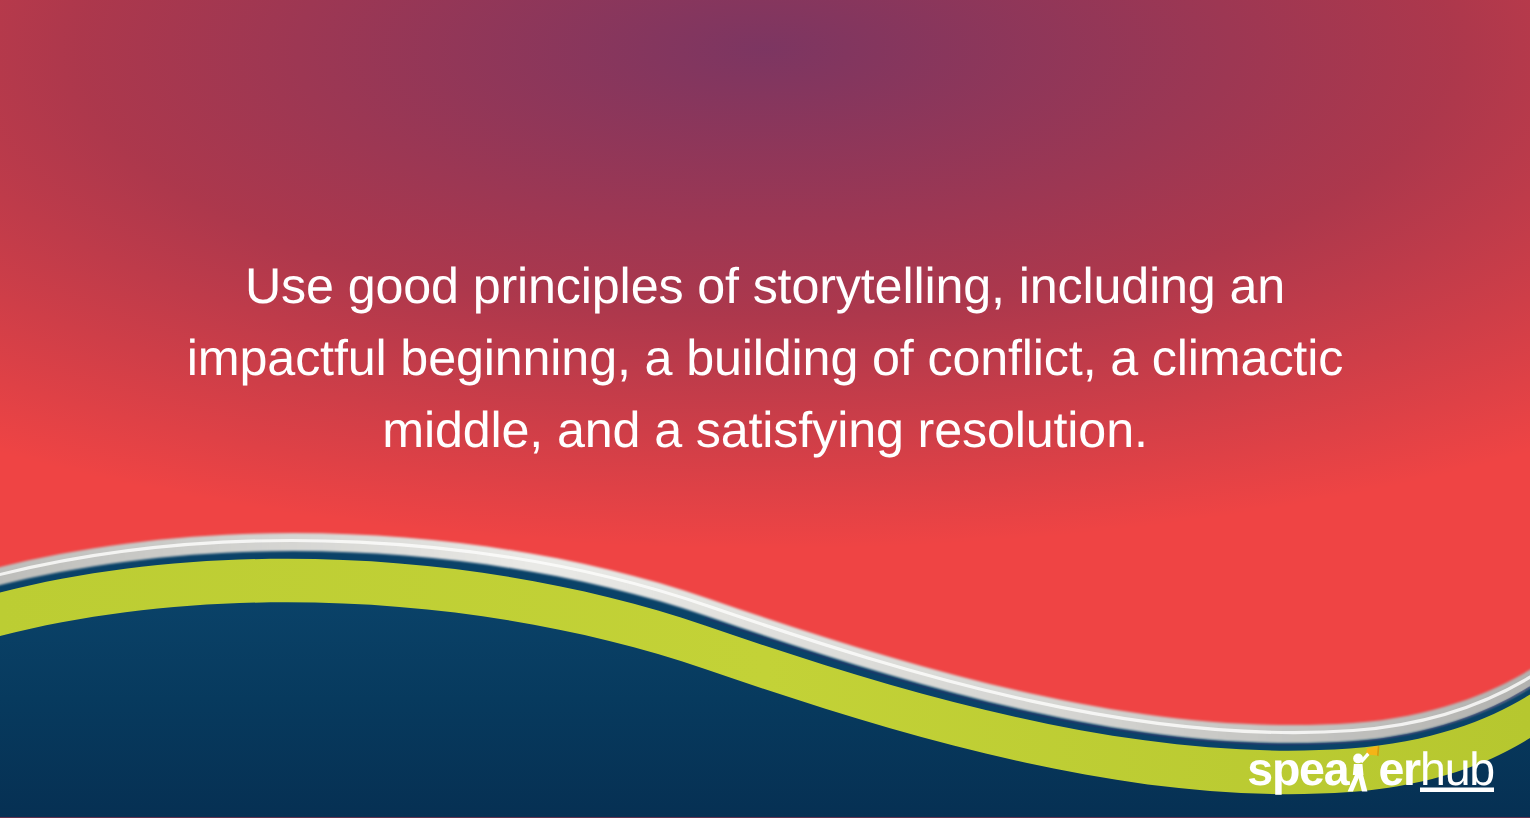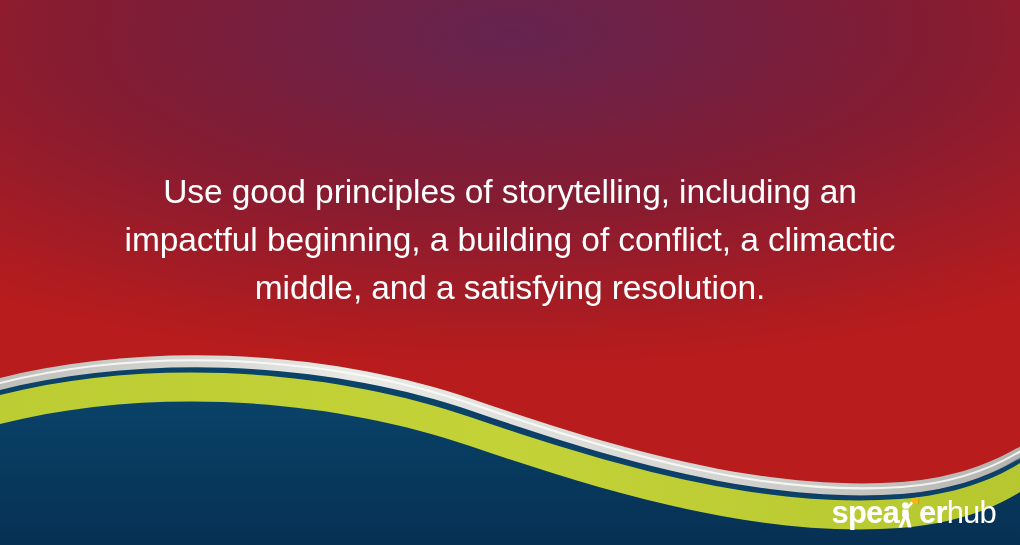--- a/index.html
+++ b/index.html
@@ -14,21 +14,21 @@
 
   body {
     font-family: "Liberation Sans", sans-serif;
     -webkit-font-smoothing: antialiased;
   }
 
   #slide {
     position: relative;
     width: 1020px;
     height: 545px;
-    background: #b91c1c;
+    background: #ef4444;
     overflow: hidden;
   }
 
   
   #bg-sheen {
     position: absolute;
     inset: 0;
     background:
       radial-gradient(118% 85% at 50% 6%,
         rgba(30,42,122,0.55) 0%,
@@ -89,21 +89,21 @@
     position: relative;
     display: inline-block;
     font-family: "Liberation Sans", sans-serif;
     font-size: 31px;
     line-height: 36px;
     color: #ffffff;
     letter-spacing: -0.8px;
   }
 
   .logo-bold   { font-weight: 700; margin-top: 10px; }
-  .logo-light  { font-weight: 400; color:#ffffff; }
+  .logo-light  { font-weight: 400; color:#ffffff;text-decoration:underline; }
 
   
   #logo-k-mark {
     position: relative;
     display: inline-block;
     width: 22px;
     height: 31px;
     vertical-align: -5px;
     margin: 0 -1px;
   }

